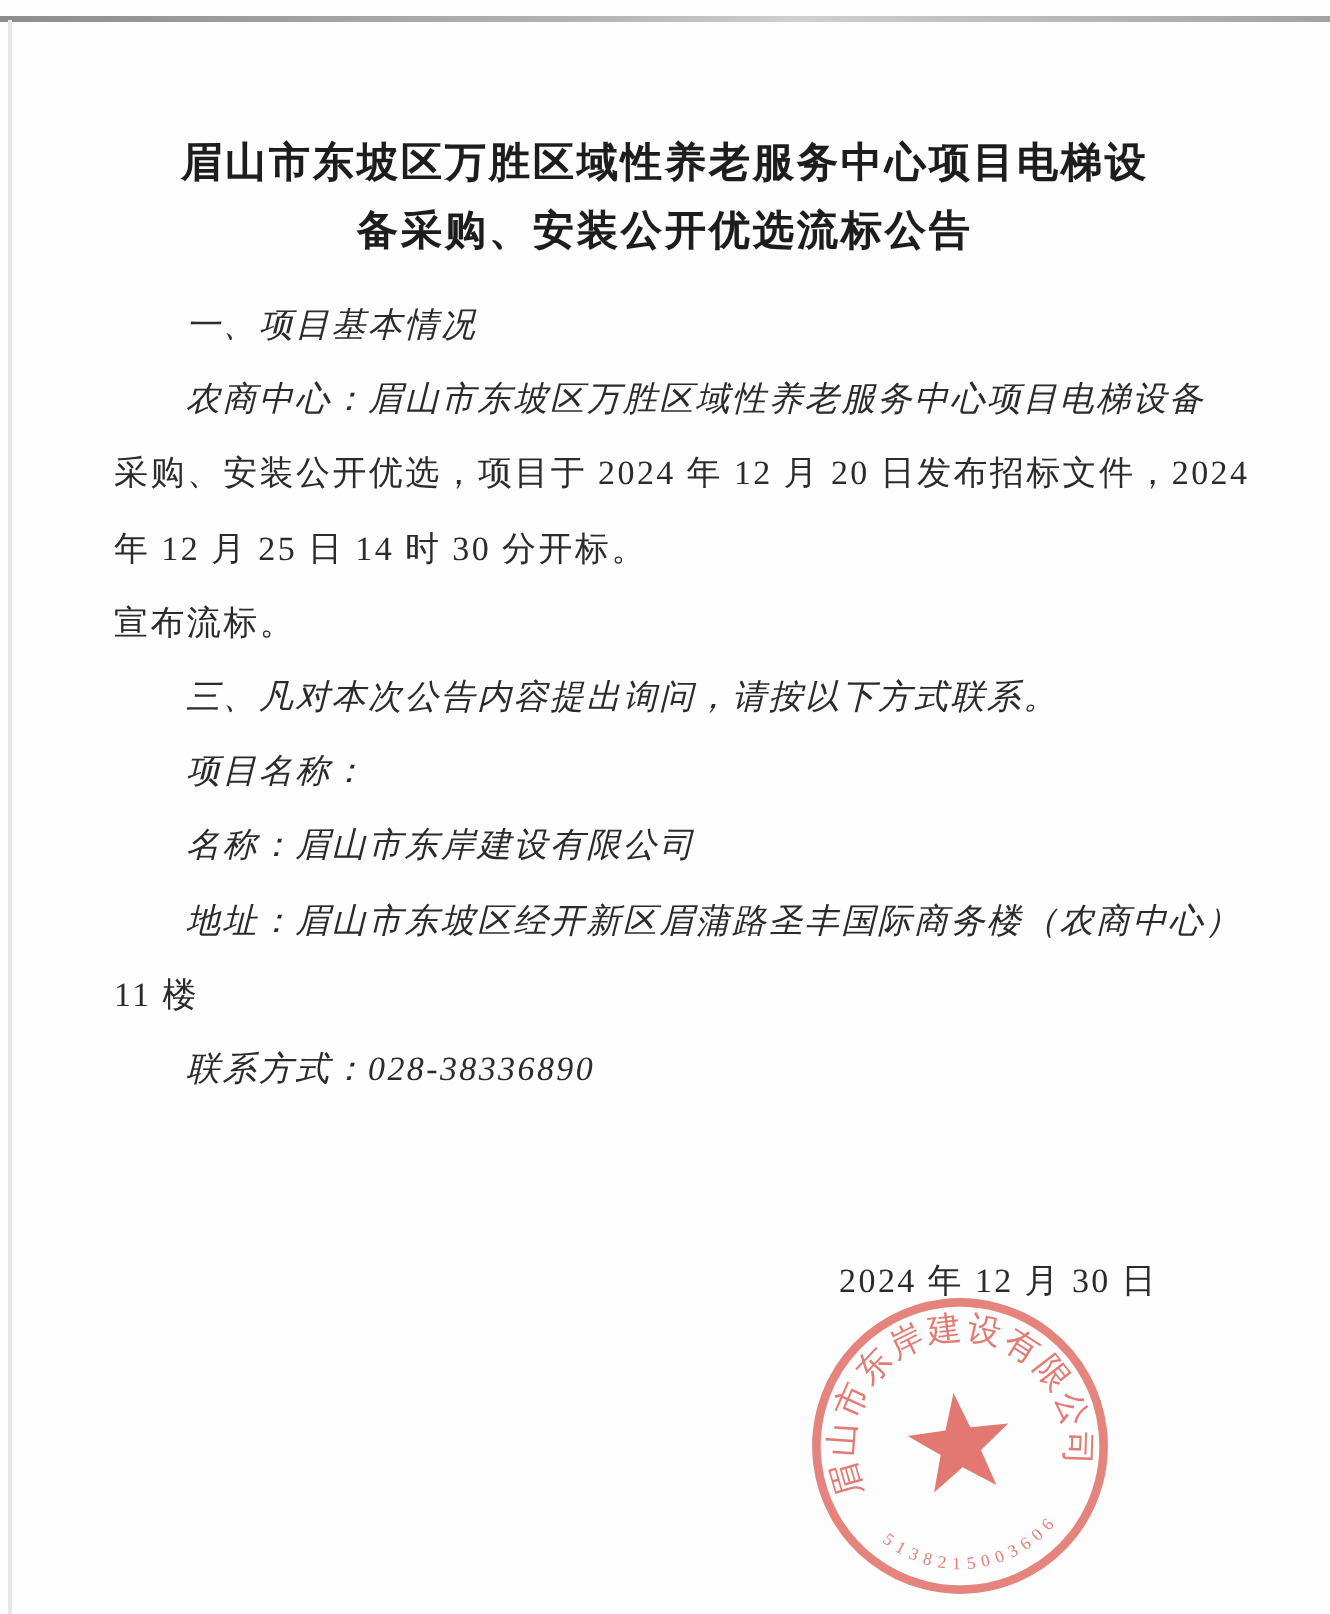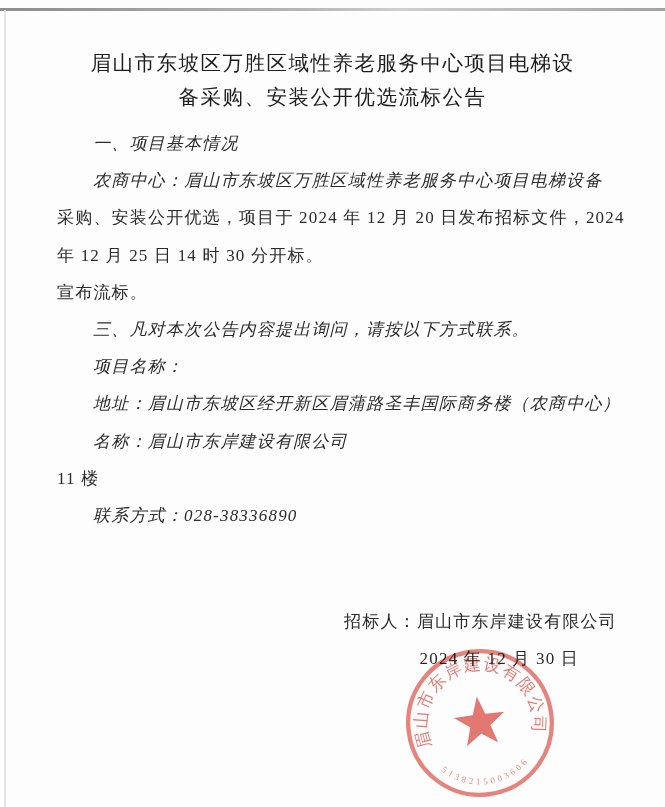--- a/index.html
+++ b/index.html
@@ -14,22 +14,22 @@
   }
   
   .scan-topline {
     position:absolute; top:8px; left:0; width:100%; height:3px;
     background:linear-gradient(to right,#8d8d8d,#b5b5b5 45%,#cfcfcf 60%,#a2a2a2);
   }
   .scan-leftline {
     position:absolute; top:10px; left:4px; bottom:0; width:2px;
     background:#e6e6e6;
   }
-  .title { margin:0; padding-top:46px; text-align:center;
-    font-size:20.5px; font-weight:normal; letter-spacing:1.5px; color:#1d1d1d; }
+  .title { margin:0; padding-top:65px; text-align:center;
+    font-size:20.5px; font-weight:bold; letter-spacing:1.5px; color:#1d1d1d; }
   .title .tline { display:block; line-height:34px; white-space:nowrap; }
   .bodytext { margin-top:11px; padding:0 48px 0 57px; font-size:17px; letter-spacing:1.2px; }
   .line { margin:0; line-height:37.2px; white-space:nowrap; }
   .line.indent { text-indent:36px;font-style:italic; }
   .signature { margin-top:69px; text-align:right; font-size:17px; letter-spacing:1.2px; padding-right:48px; }
   .sig-issuer { margin:0 0 0 0; line-height:37px; white-space:nowrap; }
   .sig-date   { margin:0 38px 0 0; line-height:37px; white-space:nowrap;padding-left:36px; }
   .seal {
     position:absolute; left:403px; top:643px; width:154px; height:160px;
     mix-blend-mode:multiply; opacity:.85;
@@ -51,28 +51,27 @@
   </h1>
 
   <div class="bodytext">
     <p class="line indent">一、项目基本情况</p>
     <p class="line indent">农商中心：眉山市东坡区万胜区域性养老服务中心项目电梯设备</p>
     <p class="line">采购、安装公开优选，项目于 2024 年 12 月 20 日发布招标文件，2024</p>
     <p class="line">年 12 月 25 日 14 时 30 分开标。</p>
     <p class="line">宣布流标。</p>
     <p class="line indent">三、凡对本次公告内容提出询问，请按以下方式联系。</p>
     <p class="line indent">项目名称：</p>
+    <p class="line indent">名称：眉山市东岸建设有限公司</p>
     <p class="line indent">地址：眉山市东坡区经开新区眉蒲路圣丰国际商务楼（农商中心）</p>
-    <p class="line indent">名称：眉山市东岸建设有限公司</p>
     <p class="line">11 楼</p>
     <p class="line indent">联系方式：028-38336890</p>
   </div>
 
   <div class="signature">
-    <p class="sig-issuer">招标人：眉山市东岸建设有限公司</p>
     <p class="sig-date">2024 年 12 月 30 日</p>
   </div>
 
   <svg class="seal" viewBox="0 0 150 156" xmlns="http://www.w3.org/2000/svg">
     <defs>
       <path id="sealArcTop" d="M 26.1 95.8 A 52 52 0 1 1 123.9 95.8" fill="none"></path>
       <path id="sealArcBottom" d="M 23 108 A 60 60 0 0 0 127 108" fill="none"></path>
     </defs>
     <circle cx="75" cy="78" r="70" fill="none" stroke-width="4.2" opacity="0.82" stroke="#dc4f46"></circle>
     <text font-size="16.5" letter-spacing="1.4" text-anchor="middle" opacity="0.88" fill="#dc4f46">

